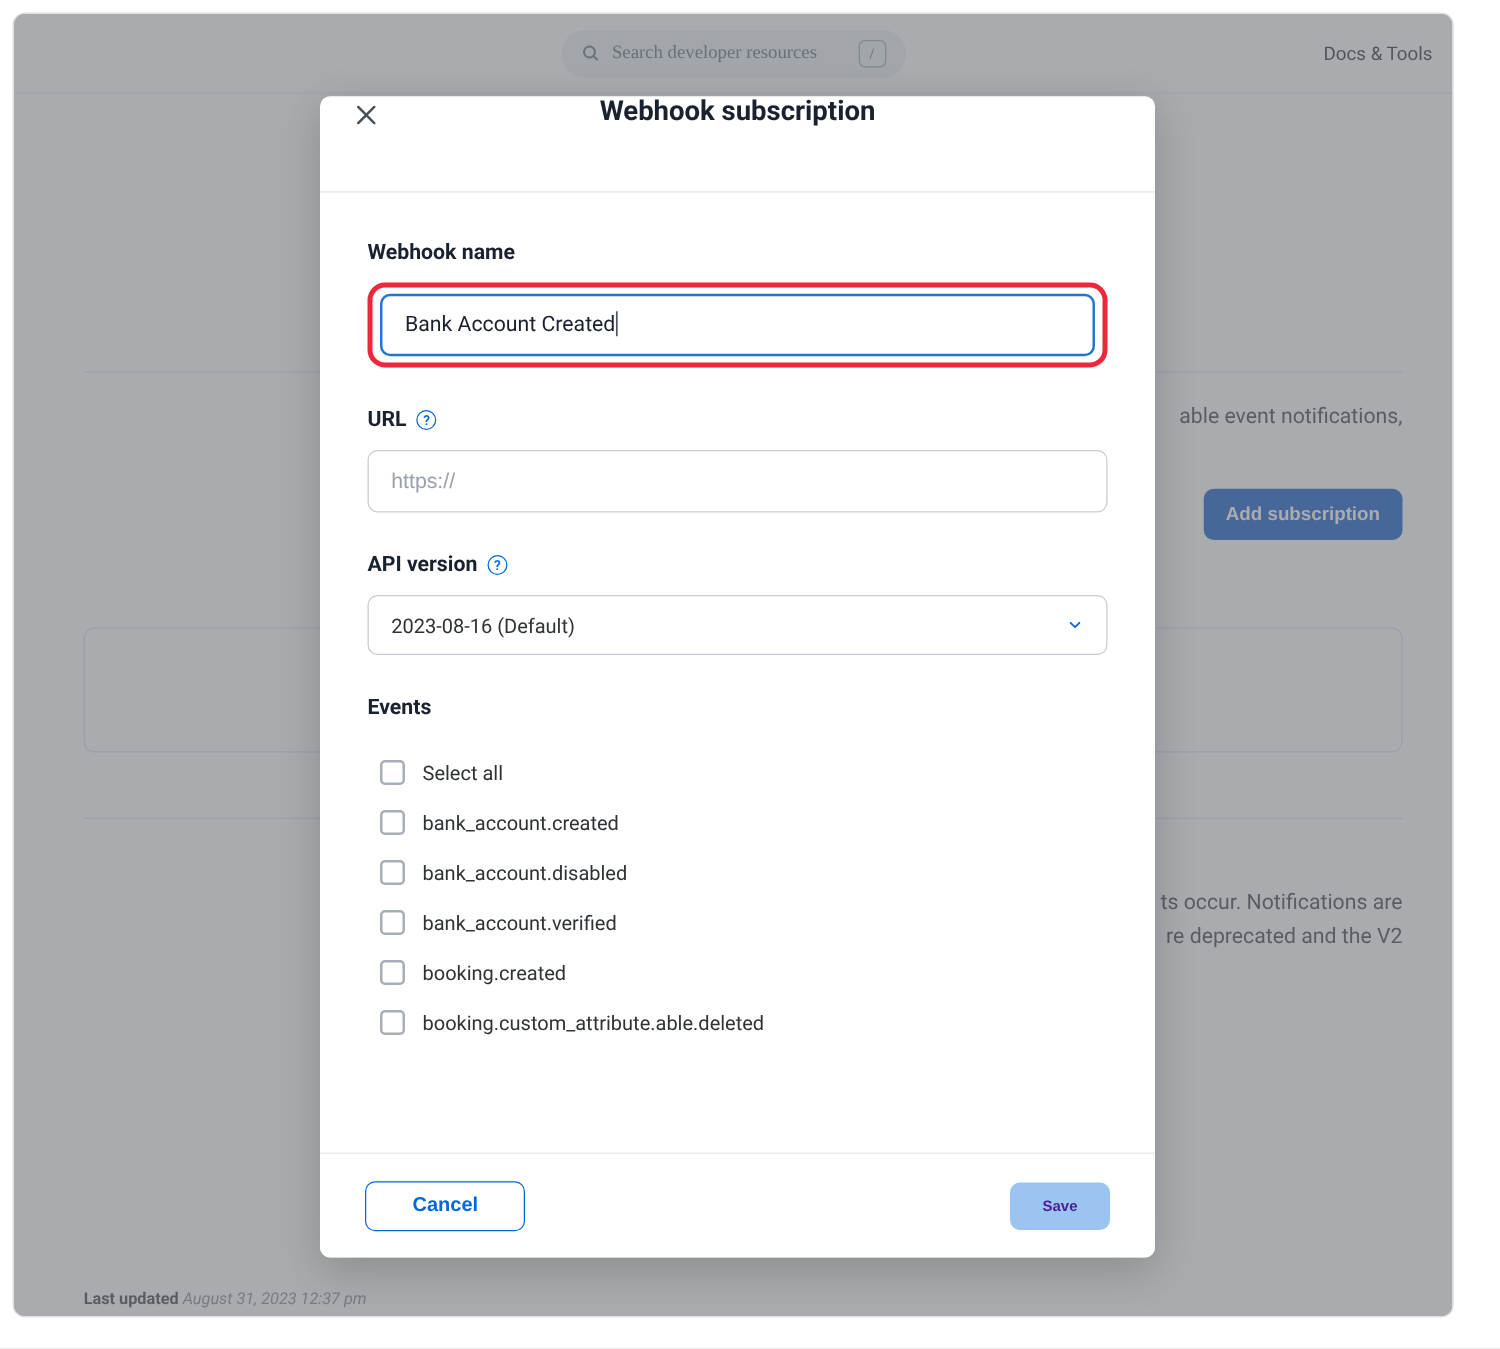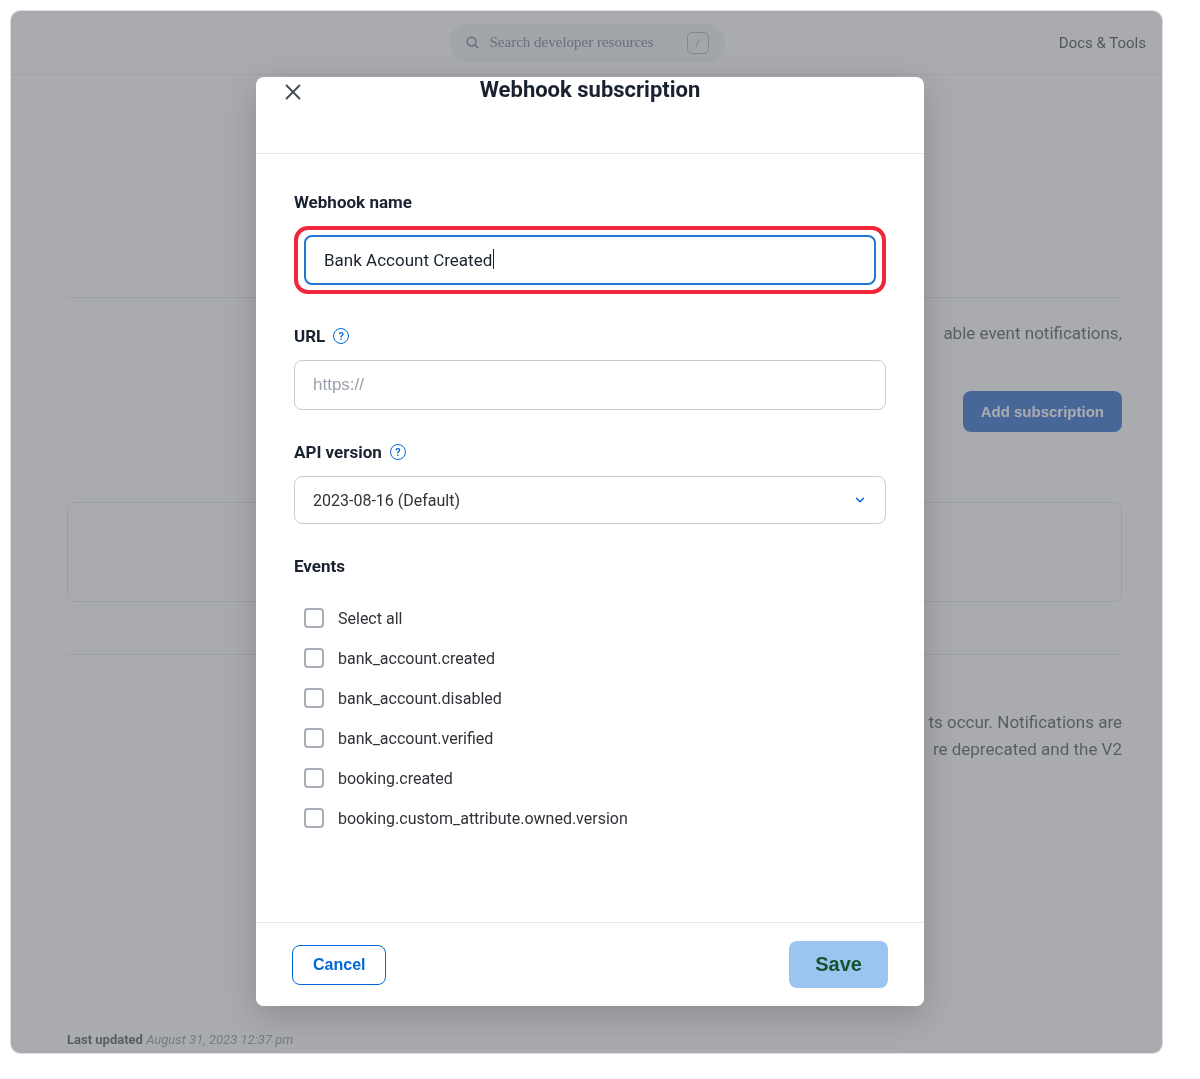--- a/index.html
+++ b/index.html
@@ -300,31 +300,31 @@
       flex-shrink: 0;
       background: #fff;
     }
     
     .btn-cancel {
       background: #fff;
       border: 1.5px solid #0068d9;
       color: #0068d9;
       font-weight: 600;
       font-size: 16px;
-      padding: 10px 20px;
+      padding: 10px 37px;
       border-radius: 8px;
       cursor: pointer;
     }
     
     .btn-save {
       background: #9bc4f0;
       border: none;
-      color: #14532d;
+      color: #4c1d95;
       font-weight: 600;
-      font-size: 20px;
+      font-size: 12px;
       padding: 12px 26px;
       border-radius: 8px;
       cursor: pointer;
     }
     
     
     .caret {
       display: inline-block;
       width: 1px;
       height: 20px;
@@ -439,21 +439,21 @@
         <div class="event-row">
           <span class="checkbox"></span>
           <span>bank_account.verified</span>
         </div>
         <div class="event-row">
           <span class="checkbox"></span>
           <span>booking.created</span>
         </div>
         <div class="event-row">
           <span class="checkbox"></span>
-          <span>booking.custom_attribute.owned.version</span>
+          <span>booking.custom_attribute.able.deleted</span>
         </div>
       </div>
 
     </div>
 
     <div class="modal-footer">
       <button class="btn-cancel">Cancel</button>
       <button class="btn-save">Save</button>
     </div>
 

